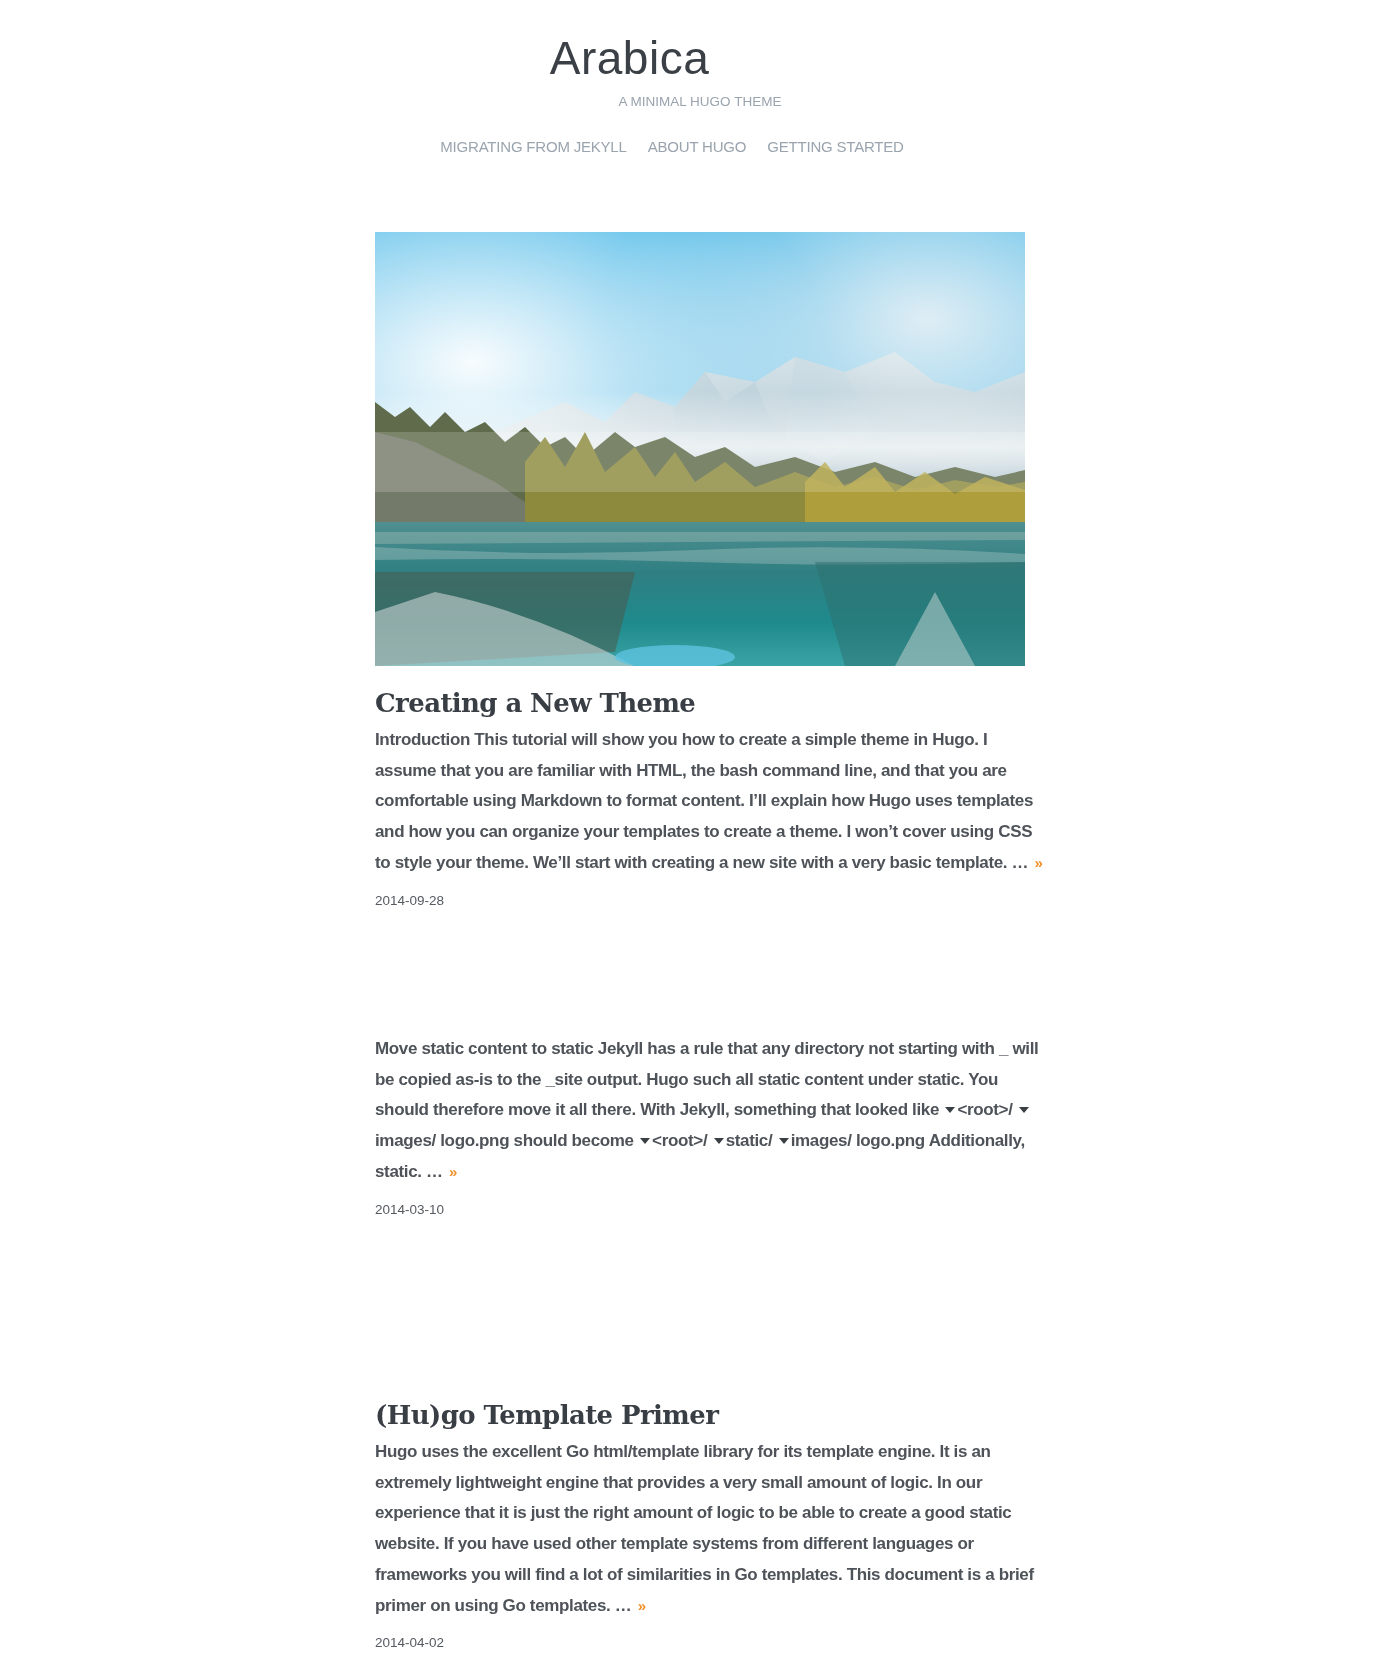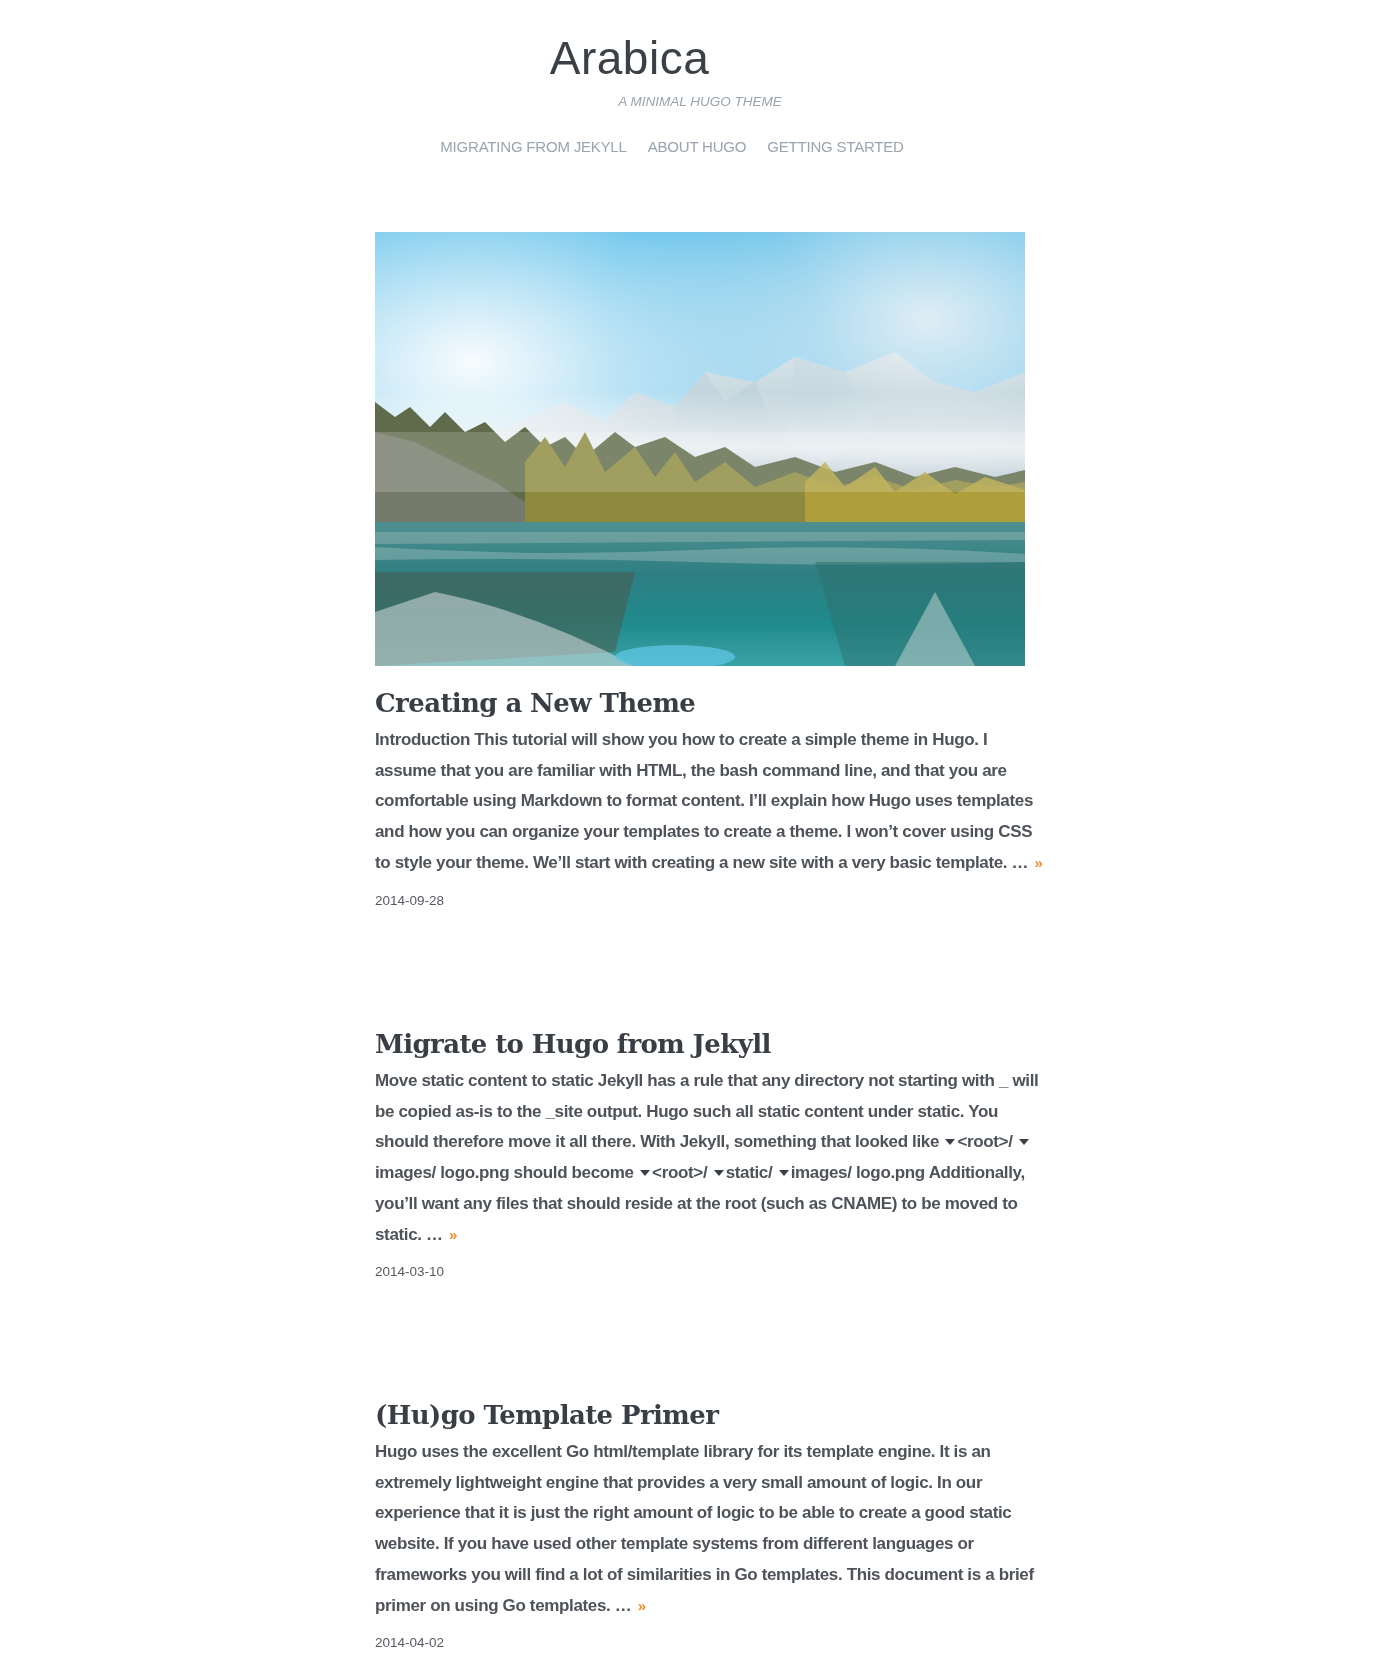--- a/index.html
+++ b/index.html
@@ -10,21 +10,20 @@
     .site-title {
       position: absolute; left: 0; width: 1259px; top: 32px;
       font-family: "Liberation Sans", sans-serif; font-weight: 300;
       font-size: 46px; line-height: 52px; color: #3a4046; letter-spacing: 0.5px;
       text-decoration: none; display: block;
     }
     .site-tagline {
       position: absolute; left: 0; width: 1400px; top: 94px;
       font-size: 13.5px; line-height: 16px; color: #9aa4ae; text-transform: uppercase;
       letter-spacing: 0px;
-      font-style: italic;
     }
     .site-nav {
       position: absolute; left: 0; width: 1344px; top: 138px;
       display: flex; justify-content: center; gap: 21px;
     }
     .site-nav a {
       font-size: 15px; line-height: 18px; color: #9aa4ae; text-transform: uppercase;
       text-decoration: none; letter-spacing: -0.2px;
     }
 
@@ -129,36 +128,34 @@
       <span class="line">Introduction This tutorial will show you how to create a simple theme in Hugo. I</span>
       <span class="line">assume that you are familiar with HTML, the bash command line, and that you are</span>
       <span class="line">comfortable using Markdown to format content. I’ll explain how Hugo uses templates</span>
       <span class="line">and how you can organize your templates to create a theme. I won’t cover using CSS</span>
       <span class="line"><span>to style your theme. We’ll start with creating a new site with a very basic template. …</span> <a class="read-more">»</a></span>
     </div>
     <time class="post-date">2014-09-28</time>
   </article>
 
   <article class="post" style="top:1028px;">
-    <a class="post-title">Migrate to Hugo from Jekyll</a>
     <div class="post-summary">
       <span class="line">Move static content to static Jekyll has a rule that any directory not starting with _ will</span>
       <span class="line">be copied as-is to the _site output. Hugo such all static content under static. You</span>
       <span class="line">
         <span>should therefore move it all there. With Jekyll, something that looked like</span>
         <span class="caret"></span><span>&lt;root&gt;/</span>
         <span class="caret"></span>
       </span>
       <span class="line">
         <span>images/ logo.png should become</span>
         <span class="caret"></span><span>&lt;root&gt;/</span>
         <span class="caret"></span><span>static/</span>
         <span class="caret"></span><span>images/ logo.png Additionally,</span>
       </span>
-      <span class="line">you’ll want any files that should reside at the root (such as CNAME) to be moved to</span>
       <span class="line"><span>static. …</span> <a class="read-more">»</a></span>
     </div>
     <time class="post-date">2014-03-10</time>
   </article>
 
   <article class="post" style="top:1399px;">
     <a class="post-title">(Hu)go Template Primer</a>
     <div class="post-summary">
       <span class="line">Hugo uses the excellent Go html/template library for its template engine. It is an</span>
       <span class="line">extremely lightweight engine that provides a very small amount of logic. In our</span>

